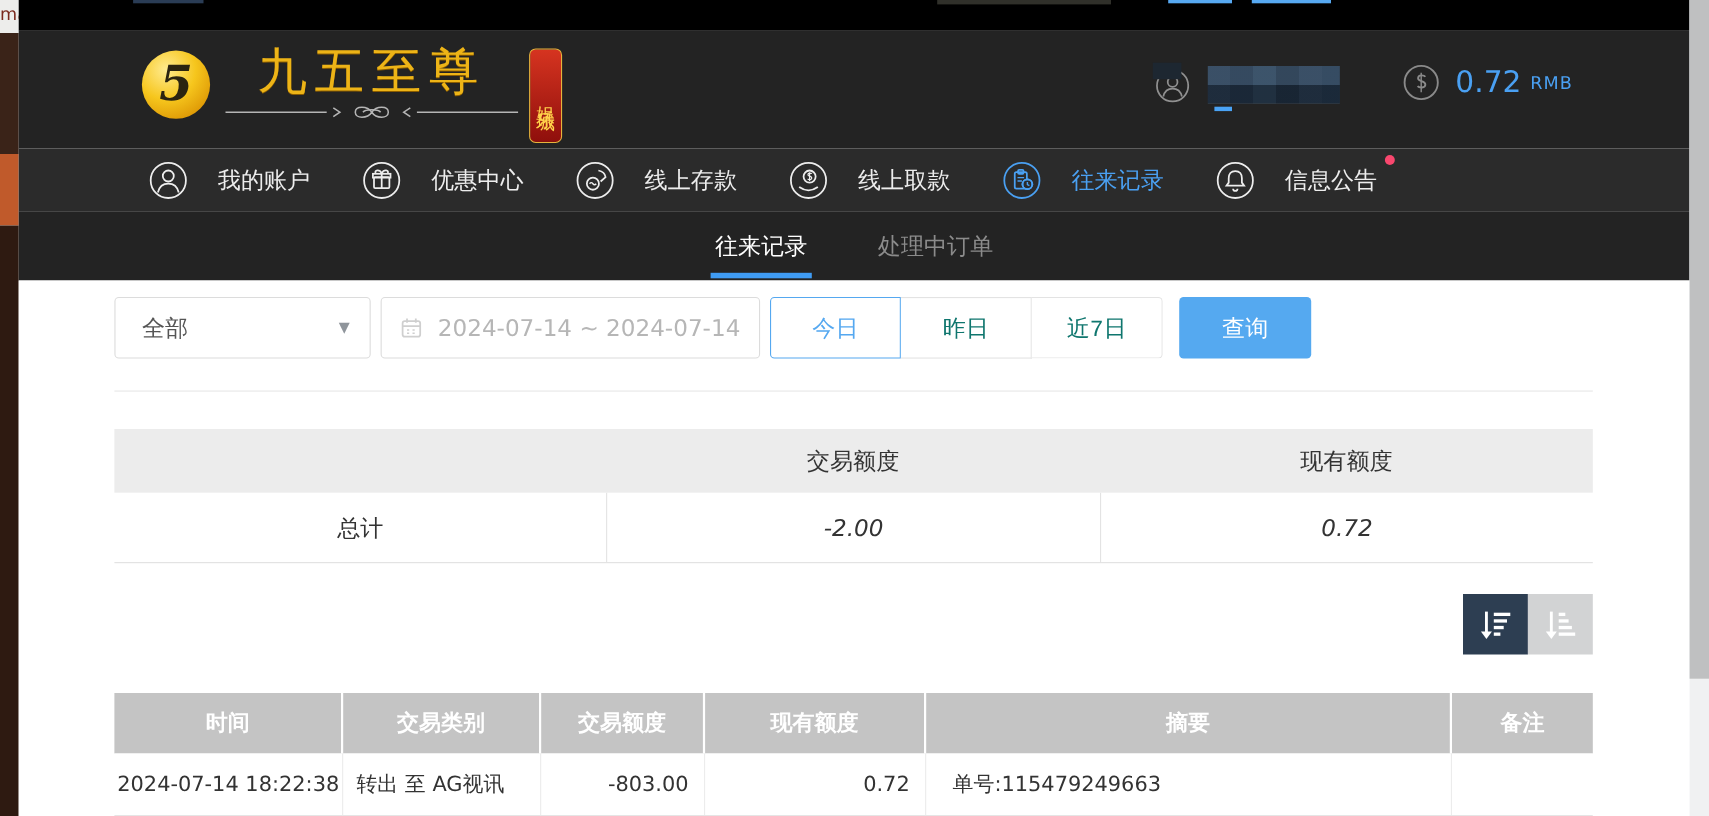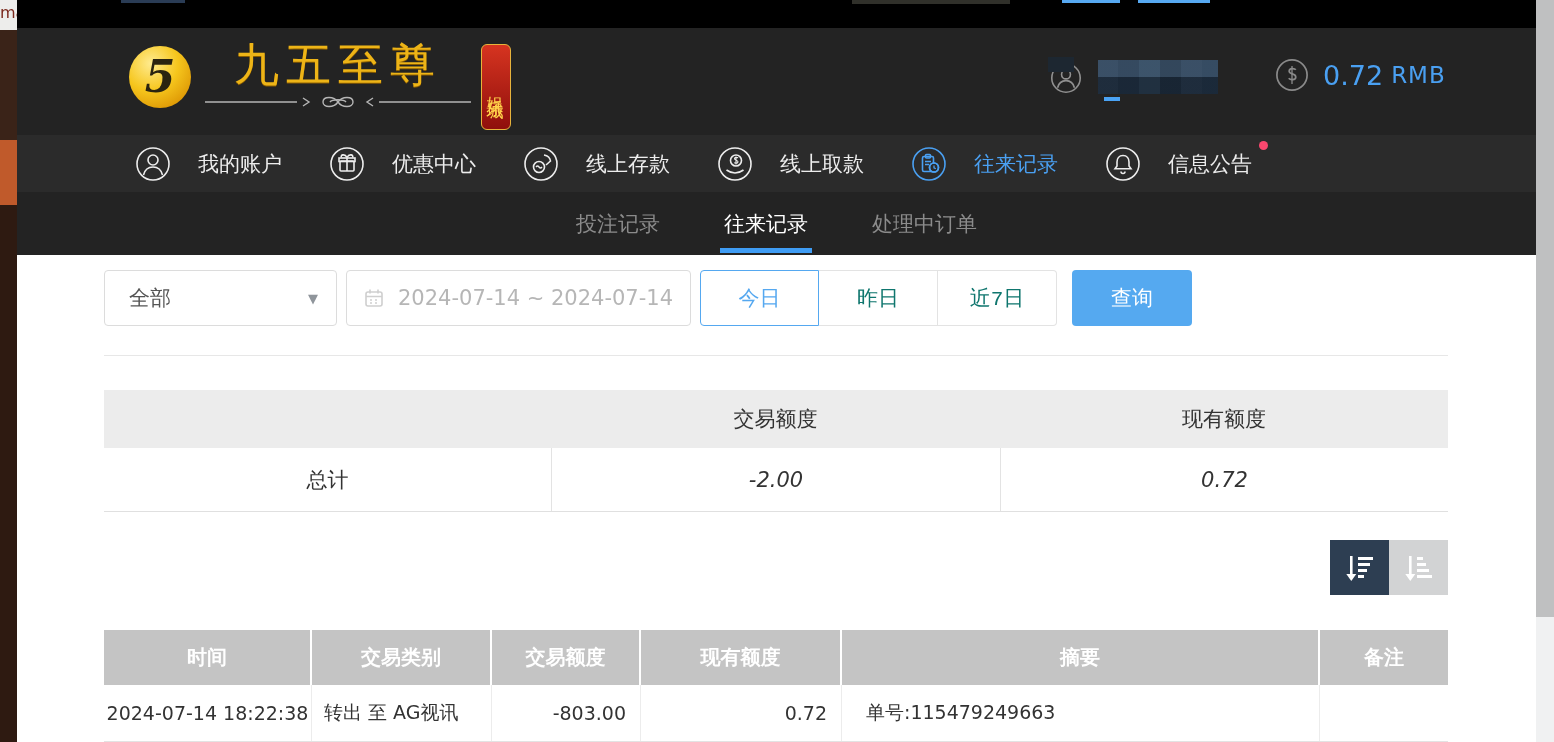--- a/index.html
+++ b/index.html
@@ -49,21 +49,21 @@
   .avatar-patch { position:absolute; left:-2px; top:-5px; width:26px; height:15px; background:#1d2731; }
   .censor { margin-left:16px; position:relative; width:120px; height:34px;
             background-image:
               repeating-linear-gradient(0deg, rgba(10,18,28,.40) 0 17px, rgba(95,125,155,.28) 17px 34px),
               repeating-linear-gradient(90deg, #2c3e52 0 20px, #253649 20px 41px, #2f4458 41px 62px,
                                                #223243 62px 83px, #2c3e52 83px 104px, #26394d 104px 120px); }
   .censor-tick { position:absolute; left:6px; bottom:-7px; width:16px; height:4px; background:#4aa3f5; }
 
   .wallet { position:absolute; left:1258px; top:30px; display:flex; align-items:center; }
   .wallet-amount { margin-left:14px; font-size:27px; color:#4aa0f2; }
-  .wallet-currency { margin-left:8px; font-size:23px; color:#4aa0f2; letter-spacing:1px; }
+  .wallet-currency { margin-left:8px; font-size:16px; color:#4aa0f2; letter-spacing:1px; }
 
   
   .nav { position:absolute; left:17px; top:135px; width:1519px; height:57px; background:#2b2b2b;
          display:flex; align-items:center; padding-left:118px; gap:47px; }
   .nav-item { position:relative; display:flex; align-items:center; gap:27px; color:#ededed;
               font-size:21px; cursor:pointer; white-space:nowrap; }
   .nav-item.active { color:#4aa0f2; }
   .nav-item svg { display:block; }
   .nav-dot { position:absolute; right:-16px; top:-5px; width:9px; height:9px; border-radius:50%; background:#f9476e; }
 
@@ -246,21 +246,20 @@
         <circle cx="18" cy="18" r="16"></circle>
         <path d="M18 9.5c-4 0-6 3-6 6.5v4l-2 2.8h16l-2-2.8v-4c0-3.5-2-6.5-6-6.5z"></path>
         <path d="M16 25.5a2 2 0 004 0"></path>
       </svg>
       <span>信息公告</span>
       <span class="nav-dot"></span>
     </div>
   </div>
 
   <div class="subtabs">
-    <div class="subtab">投注记录</div>
     <div class="subtab active">往来记录</div>
     <div class="subtab">处理中订单</div>
   </div>
 
   <div class="content">
 
     <div class="filter-select">
       <span>全部</span>
       <span class="select-caret">▼</span>
     </div>

